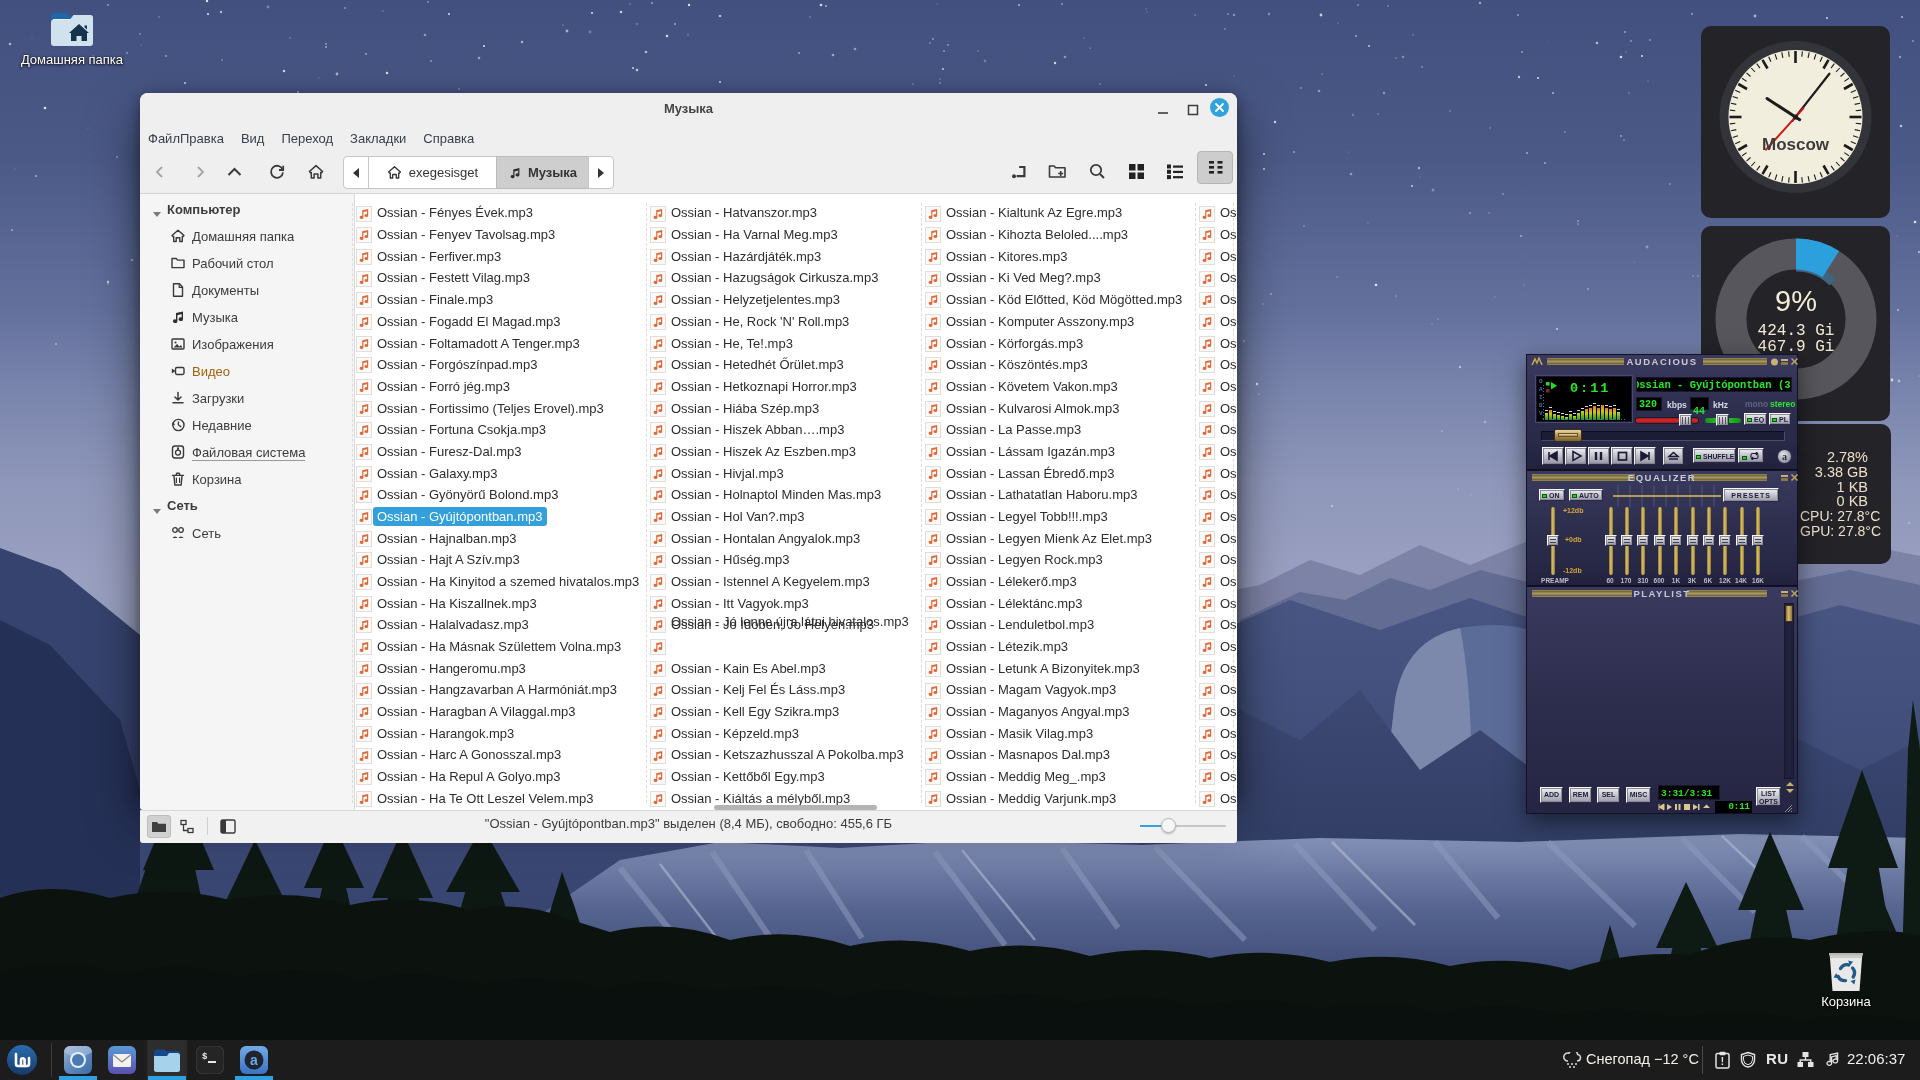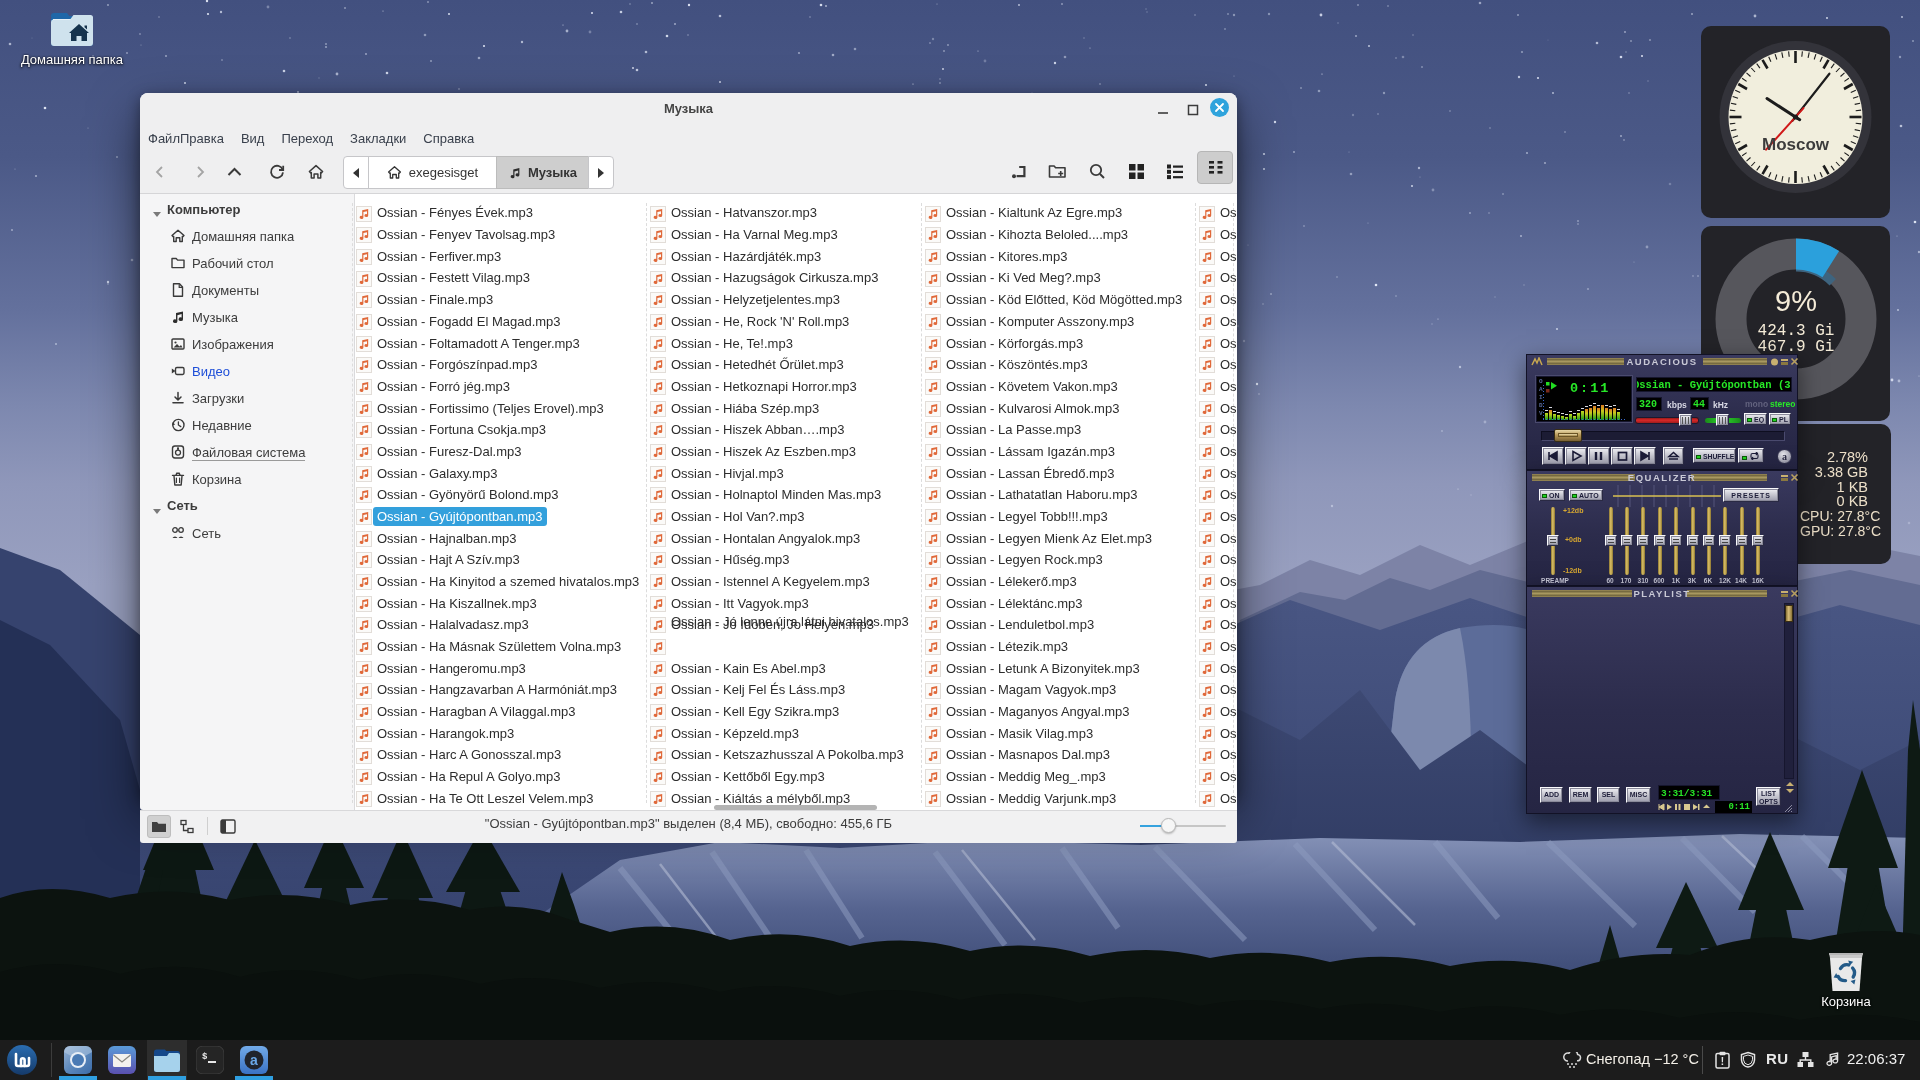--- a/index.html
+++ b/index.html
@@ -759,21 +759,21 @@
       <use href="#s-music"></use>
     </svg>
     <div class="abs" style="left:52px;top:217px;color:#3c3c3c"><span style="">Музыка</span></div>
     <svg class="abs" style="left:30px;top:243px" width="16" height="16">
       <use href="#s-image"></use>
     </svg>
     <div class="abs" style="left:52px;top:244px;color:#3c3c3c"><span style="">Изображения</span></div>
     <svg class="abs" style="left:30px;top:270px" width="16" height="16">
       <use href="#s-video"></use>
     </svg>
-    <div class="abs" style="left:52px;top:271px;color:#1d4ed8"><span style="">Видео</span></div>
+    <div class="abs" style="left:52px;top:271px;color:#a16207"><span style="">Видео</span></div>
     <svg class="abs" style="left:30px;top:297px" width="16" height="16">
       <use href="#s-dl"></use>
     </svg>
     <div class="abs" style="left:52px;top:298px;color:#3c3c3c"><span style="">Загрузки</span></div>
     <svg class="abs" style="left:30px;top:324px" width="16" height="16">
       <use href="#s-recent"></use>
     </svg>
     <div class="abs" style="left:52px;top:325px;color:#3c3c3c"><span style="">Недавние</span></div>
     <svg class="abs" style="left:30px;top:351px" width="16" height="16">
       <use href="#s-fs"></use>
@@ -1477,21 +1477,21 @@
   <div class="abs" style="left:6px;bottom:1px;width:84px;height:1px;background-image:repeating-linear-gradient(90deg,#3a6ad0 0 1px,transparent 1px 3px)"></div>
  </div>
  <div class="abs" style="left:109px;top:22px;width:156px;height:15px;background:#000;border:1px solid #16162e;overflow:hidden">
   <div class="abs lcdg" style="left:-4px;top:1px;font-size:10.5px;white-space:nowrap">Ossian - Gyújtópontban (3:</div>
  </div>
  <div class="abs" style="left:109px;top:42px;width:26px;height:14px;background:#000;border:1px solid #16162e">
       <div class="lcdg" style="font-size:10px;padding:1px 0 0 2px">320</div>
     </div>
  <div class="abs sbtxt" style="left:140px;top:45px;color:#d8d8e4;font-size:8.5px">kbps</div>
  <div class="abs" style="left:163px;top:42px;width:19px;height:13px;background:#000;border:1px solid #16162e">
-      <div class="lcdg" style="font-size:10px;padding:1px 0 0 2px">44</div>
+      <div class="lcdg" style="font-size:10px;padding:8px 0 0 2px">44</div>
     </div>
  <div class="abs sbtxt" style="left:186px;top:45px;color:#d8d8e4;font-size:8.5px">kHz</div>
  <div class="abs sbtxt" style="left:218px;top:44px;color:#62627e;font-size:8.5px">mono</div>
  <div class="abs sbtxt" style="left:243px;top:44px;color:#28e828;font-size:8.5px">stereo</div>
  <div class="abs" style="left:108px;top:62px;width:64px;height:7px;border-radius:3px;background:linear-gradient(180deg,#7a1414,#d82828 45%,#8a1818);box-shadow:inset 0 0 0 1px #1a1a30"></div>
  <div class="abs silver" style="left:152px;top:59px;width:13px;height:12px">
       <div style="margin:2px auto 0;width:7px;height:7px;background-image:repeating-linear-gradient(90deg,#555 0 1px,transparent 1px 3px)"></div>
     </div>
  <div class="abs" style="left:178px;top:63px;width:36px;height:5px;border-radius:3px;background:linear-gradient(90deg,#1a8a1a,#28c828 40%,#0c0c20 50%,#28c828 60%,#1a8a1a)"></div>
  <div class="abs silver" style="left:189px;top:59px;width:13px;height:12px">

